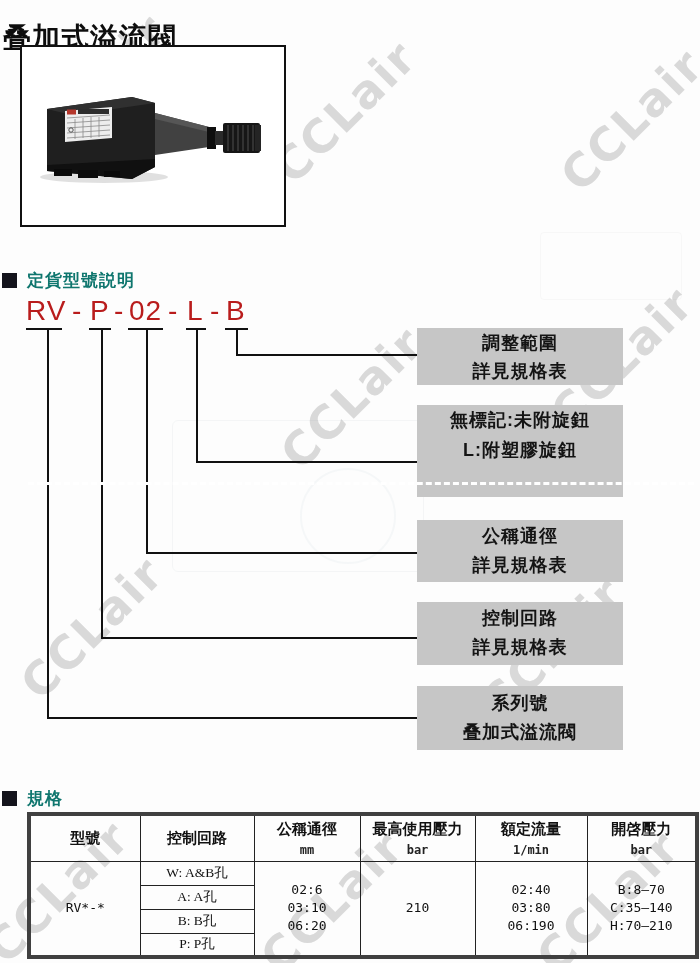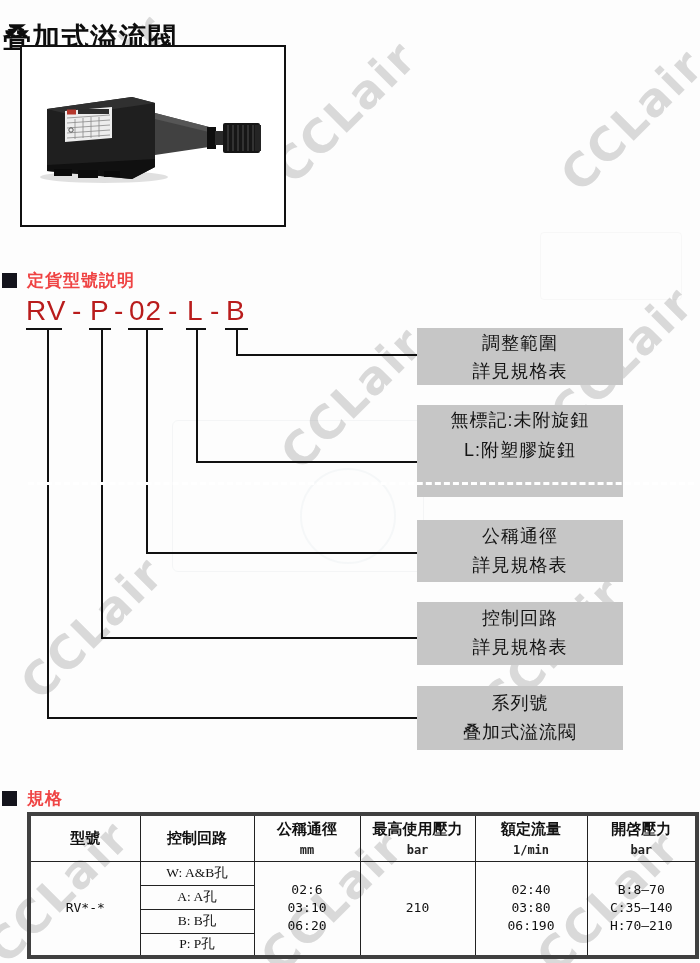--- a/index.html
+++ b/index.html
@@ -30,21 +30,21 @@
   }
   
   .photo-box{
     position:absolute;left:20px;top:45px;width:262px;height:178px;
     border:2px solid #111;background:#fff;z-index:2;
   }
   .photo-box svg{display:block;width:100%;height:100%}
   
   .section-header{position:absolute;display:flex;align-items:center;gap:10px;z-index:2}
   .section-header .sq{width:15px;height:15px;background:#14141c;flex:0 0 auto}
-  .section-header .lbl{font-size:17px;font-weight:700;color:#ef4444;letter-spacing:1px}
+  .section-header .lbl{font-size:17px;font-weight:700;color:#0f766e;letter-spacing:1px}
   .sec1{left:2px;top:269px}
   .sec2{left:2px;top:787px}
   
   .code-seg,.code-sep{
     position:absolute;top:295px;font:400 28px "Liberation Sans",sans-serif;
     color:#b91c1c;z-index:2;letter-spacing:1px;
   }
   .seg-rv{left:26px}.sep1{left:72px}.seg-p{left:90px}.sep2{left:114px}
   .seg-02{left:129px}.sep3{left:168px}.seg-l{left:187px}.sep4{left:210px}
   .seg-b{left:226px}
@@ -57,21 +57,21 @@
   .v-rv{left:47px;top:330px;height:389px}.h-rv{left:47px;top:717px;width:370px}
   .v-p{left:101px;top:330px;height:309px}.h-p{left:101px;top:637px;width:316px}
   .v-02{left:146px;top:330px;height:224px}.h-02{left:146px;top:552px;width:271px}
   .v-l{left:196px;top:330px;height:133px}.h-l{left:196px;top:461px;width:221px}
   .v-b{left:236px;top:330px;height:26px}.h-b{left:236px;top:354px;width:181px}
   
   .callout{
     position:absolute;left:417px;width:206px;background:#c6c6c6;
     text-align:center;color:#141414;z-index:1;
   }
-  .callout .line{position:relative;z-index:4;font-size:18px;font-weight:400;letter-spacing:1px}
+  .callout .line{position:relative;z-index:4;font-size:18px;font-weight:700;letter-spacing:1px}
   .co1{top:328px;height:57px}.co1 .line{line-height:28px}
   .co2{top:405px;height:92px}.co2 .line{line-height:30px}
   .co3{top:520px;height:62px;padding-top:2px;box-sizing:border-box}.co3 .line{line-height:29px}
   .co4{top:602px;height:63px;padding-top:2px;box-sizing:border-box}.co4 .line{line-height:29px}
   .co5{top:686px;height:64px;padding-top:3px;box-sizing:border-box}.co5 .line{line-height:29px}
   .co1{padding-top:1px;box-sizing:border-box}
   
   .artifact-dash{
     position:absolute;left:28px;top:482px;width:666px;height:0;
     border-top:3px dashed #fff;z-index:3;pointer-events:none;

